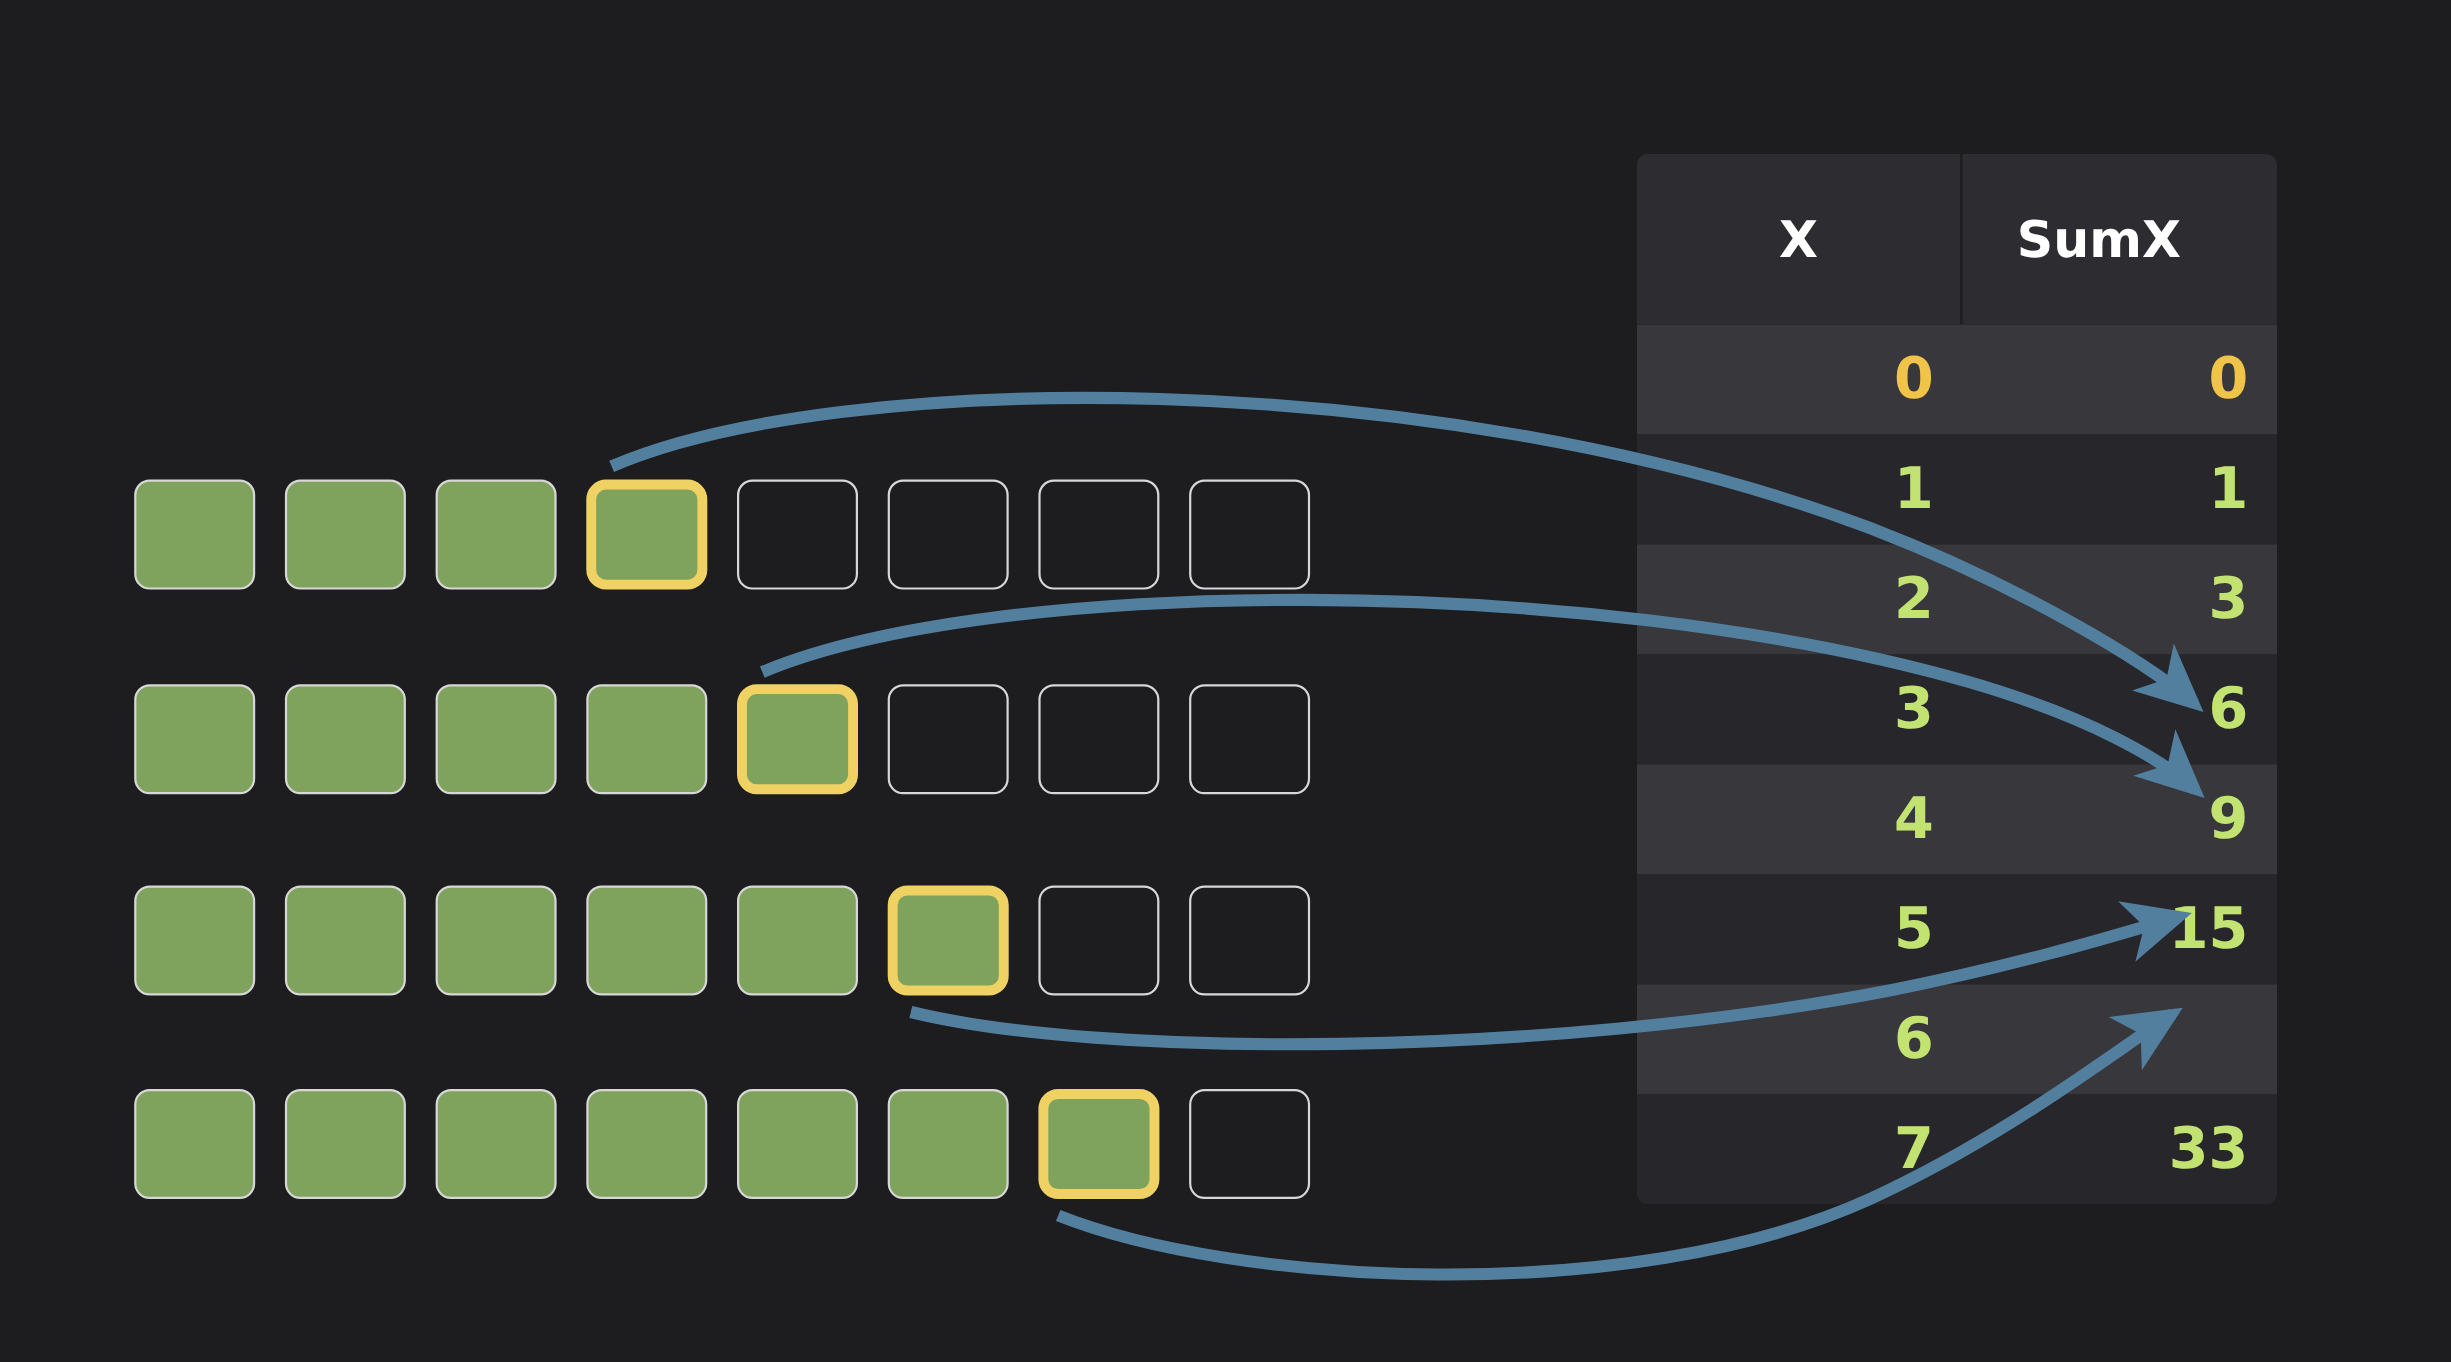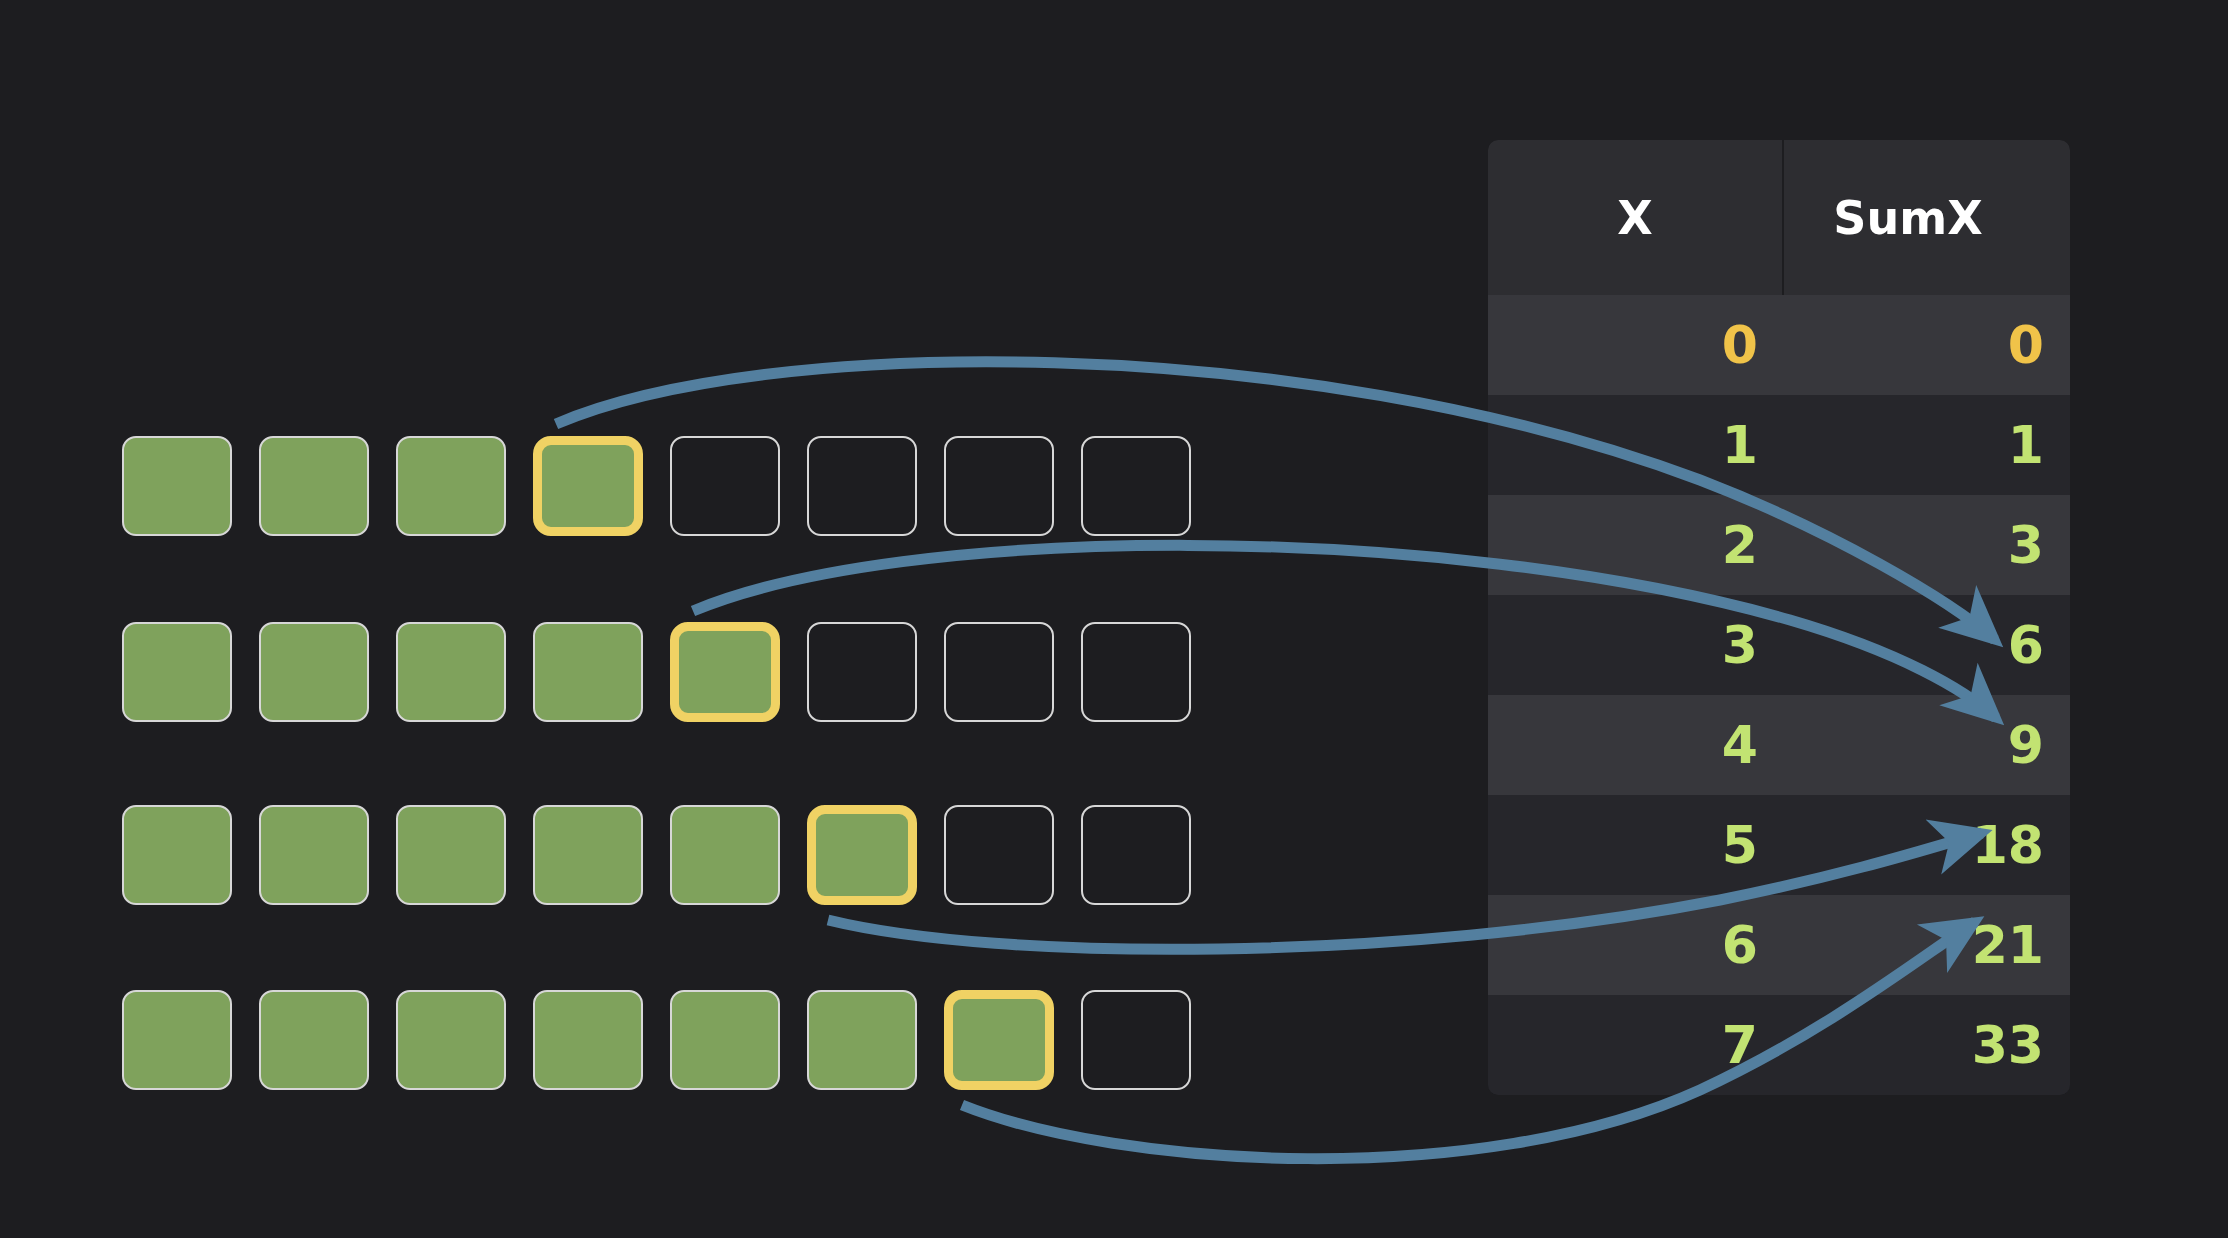--- a/index.html
+++ b/index.html
@@ -189,25 +189,24 @@
       <div class="trow odd">
         <div class="td col-x val-green">3</div>
         <div class="td col-sum val-green">6</div>
       </div>
       <div class="trow even">
         <div class="td col-x val-green">4</div>
         <div class="td col-sum val-green">9</div>
       </div>
       <div class="trow odd">
         <div class="td col-x val-green">5</div>
-        <div class="td col-sum val-green">18</div>
+        <div class="td col-sum val-green">15</div>
       </div>
       <div class="trow even">
         <div class="td col-x val-green">6</div>
-        <div class="td col-sum val-green">21</div>
       </div>
       <div class="trow odd">
         <div class="td col-x val-green">7</div>
         <div class="td col-sum val-green">33</div>
       </div>
     </div>
   </div>
 
   <svg id="arrows" viewBox="0 0 2228 1238">
     <defs>

